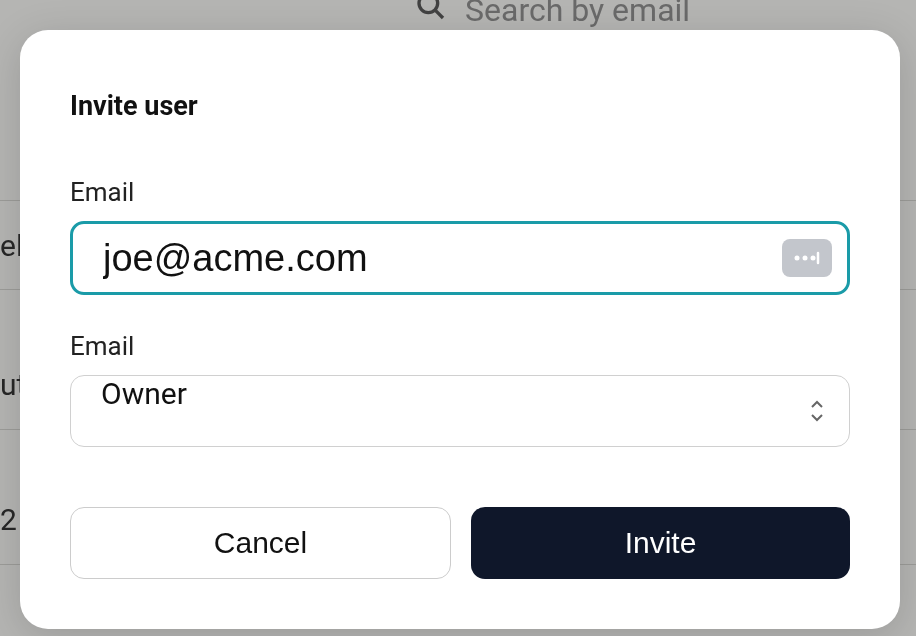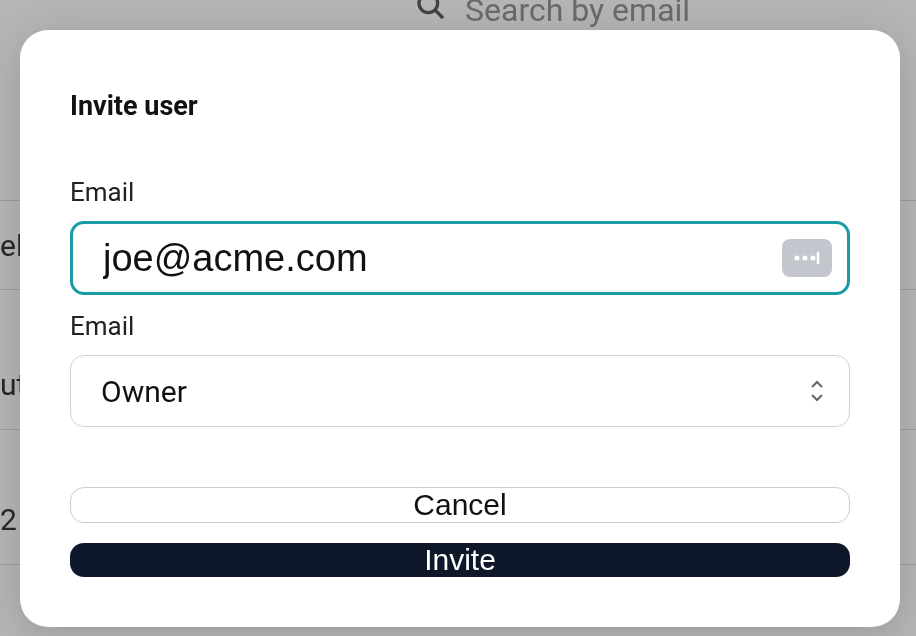--- a/index.html
+++ b/index.html
@@ -77,21 +77,21 @@
     }
     
     .modal-title {
       font-size: 27px;
       font-weight: 700;
       color: #111;
       margin-bottom: 55px;
     }
     
     .field-group {
-      margin-bottom: 16px;
+      margin-bottom: 36px;
     }
     
     .field-label {
       font-size: 26px;
       color: #222;
       margin-bottom: 14px;
       display: block;
     }
     
     .input-wrapper {
@@ -129,21 +129,20 @@
       height: 18px;
     }
     
     .select-wrapper {
       position: relative;
       width: 100%;
       height: 72px;
       border: 1px solid #d0d0d0;
       border-radius: 14px;
       display: flex;
-      align-items: center;
       padding: 0 30px;
       font-size: 30px;
       color: #111;
       background: #fff;
       cursor: pointer;
     }
     
     .select-chevron {
       position: absolute;
       right: 24px;
@@ -159,21 +158,20 @@
       height: 10px;
       stroke: #666;
       stroke-width: 2;
       fill: none;
     }
     
     .button-row {
       display: flex;
       gap: 20px;
       margin-top: 60px;
-      flex-direction: column;
     }
     
     .btn {
       flex: 1;
       height: 72px;
       border-radius: 14px;
       font-size: 30px;
       font-weight: 500;
       cursor: pointer;
       border: none;

